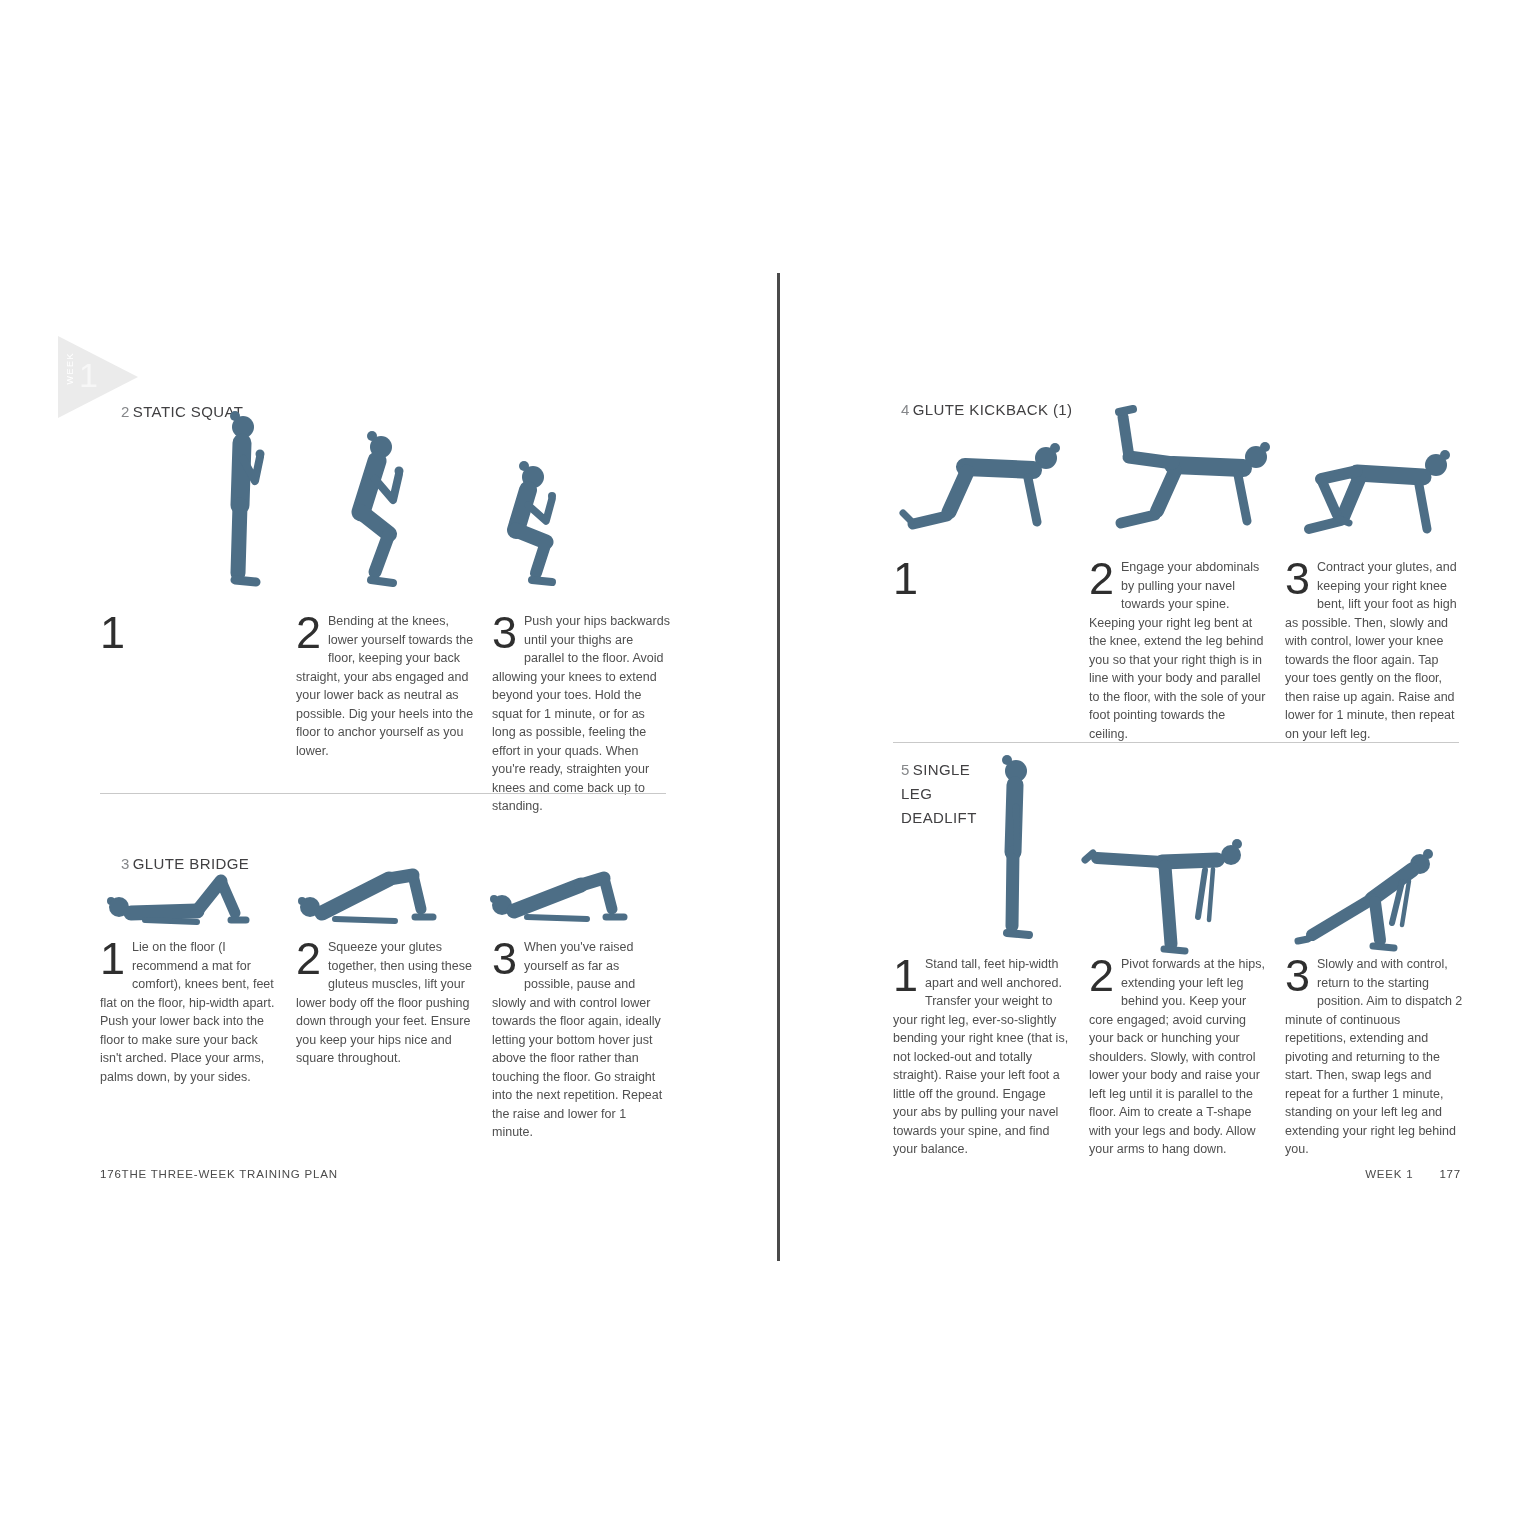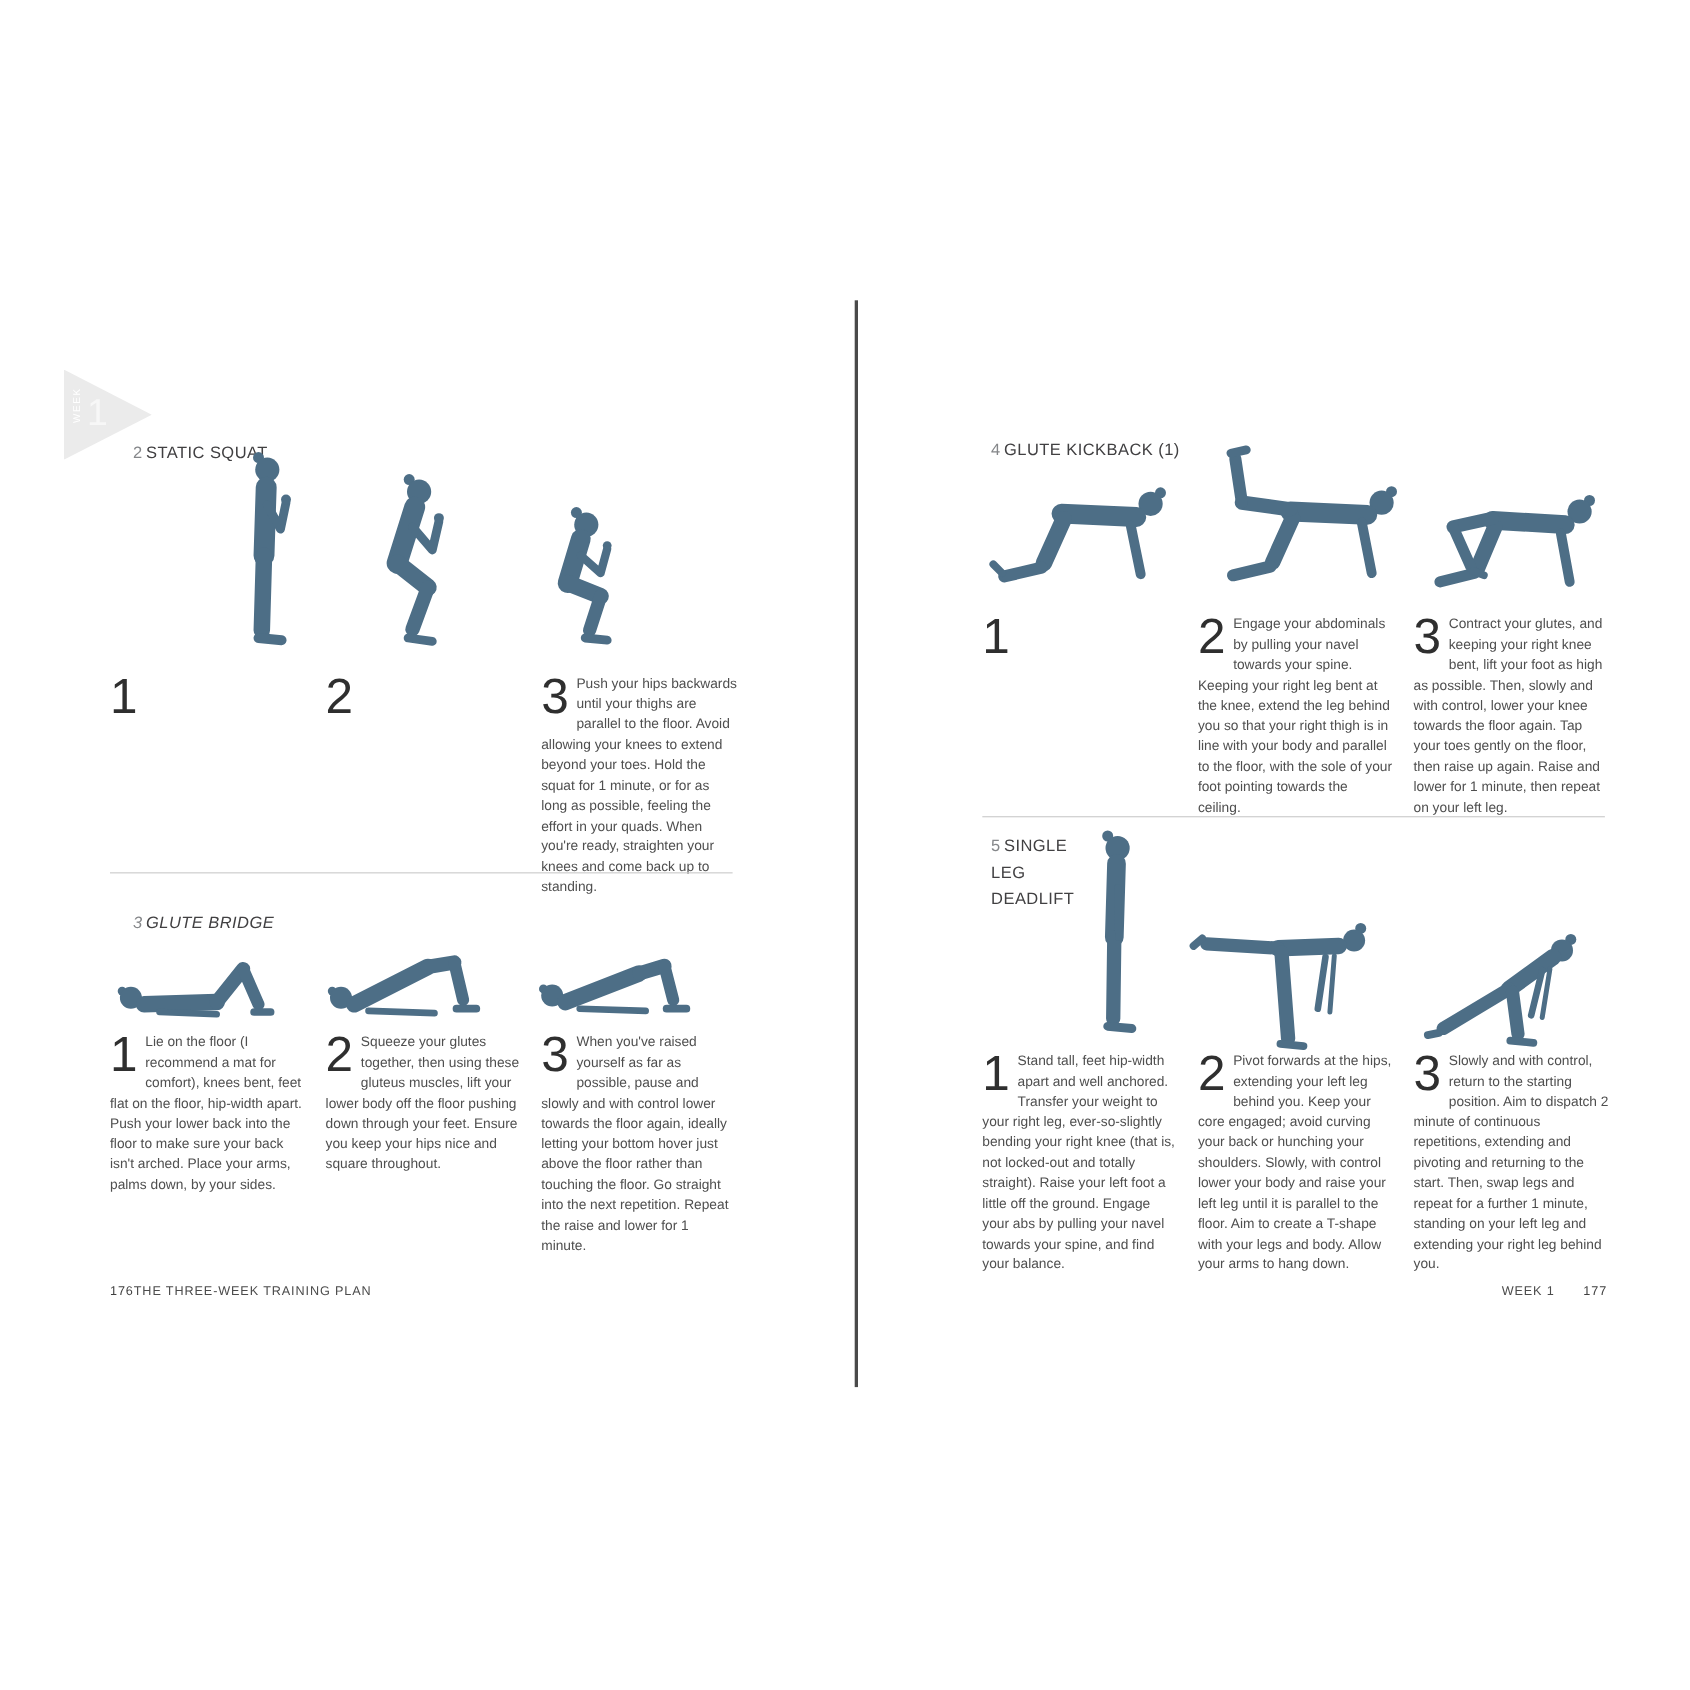--- a/index.html
+++ b/index.html
@@ -94,30 +94,30 @@
       <path d="M48,48 L66,64 L72,42" stroke-width="7.5"></path>
       <circle cx="72" cy="39" r="4" fill="#4d6e86" stroke="none"></circle>
     </svg>
   </div>
 
   <div class="steps" style="left:100px; top:612px;">
     <div class="step">
       <span class="step-num">1</span>
     </div>
     <div class="step">
-      <span class="step-num">2</span>
+      <span class="step-num">2</span><span>Bending at the knees, lower yourself towards the floor, keeping your back straight, your abs engaged and your lower back as neutral as possible. Dig your heels into the floor to anchor yourself as you lower.</span>
     </div>
     <div class="step">
       <span class="step-num">3</span><span>Push your hips backwards until your thighs are parallel to the floor. Avoid allowing your knees to extend beyond your toes. Hold the squat for 1 minute, or for as long as possible, feeling the effort in your quads. When you're ready, straighten your knees and come back up to standing.</span>
     </div>
   </div>
 
   <div class="rule rule-left"></div>
 
-  <h2 class="sec-title" style="left:115px; top:822px;font-style:italic;">
+  <h2 class="sec-title" style="left:115px; top:846px;">
     <span class="sec-num">3</span><span>GLUTE BRIDGE</span>
   </h2>
 
   <div class="fig" style="left:105px; top:855px; width:175px; height:75px;">
     <svg viewBox="0 0 175 75" fill="none" stroke="#4d6e86" stroke-linecap="round" stroke-linejoin="round">
       <circle cx="6" cy="46" r="4" fill="#4d6e86" stroke="none"></circle>
       <circle cx="14" cy="52" r="10" fill="#4d6e86" stroke="none"></circle>
       <line x1="26" y1="58" x2="92" y2="56" stroke-width="15"></line>
       <line x1="92" y1="56" x2="116" y2="26" stroke-width="13"></line>
       <line x1="116" y1="26" x2="130" y2="58" stroke-width="11"></line>

